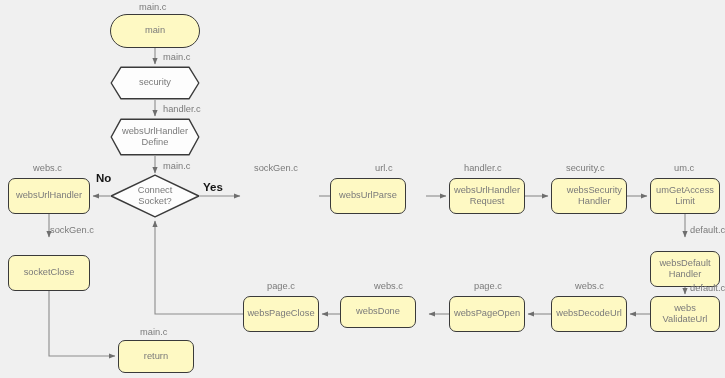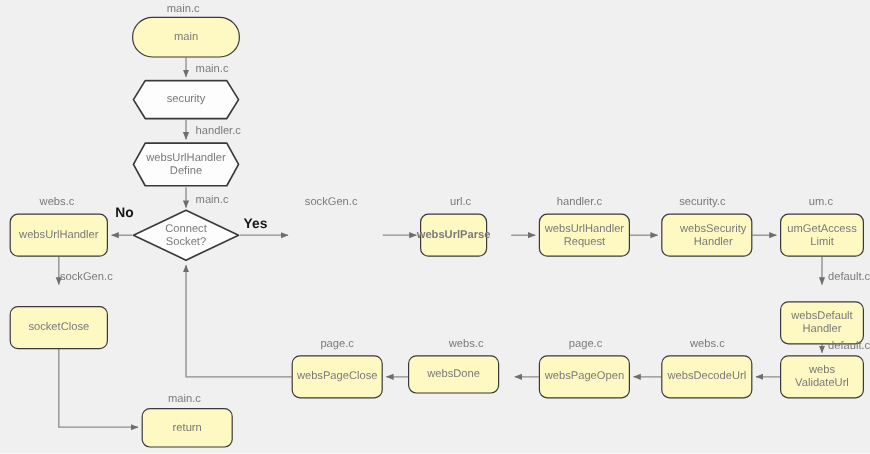--- a/index.html
+++ b/index.html
@@ -166,21 +166,21 @@
 
   <div class="node" style="left:8px; top:239px; width:82px; height:36px;margin-top:16px;">
     <span class="nlabel">socketClose</span>
   </div>
 
   <div class="node" style="left:118px; top:340px; width:76px; height:33px;">
     <span class="nlabel">return</span>
   </div>
 
 
-  <div class="node" style="left:350px; top:178px; width:56px; height:36px;font-weight:bold;">
+  <div class="node" style="left:330px; top:178px; width:76px; height:36px;">
     <span class="nlabel">websUrlParse</span>
   </div>
 
   <div class="node" style="left:449px; top:178px; width:76px; height:36px;">
     <span class="nlabel">websUrlHandler
 Request</span>
   </div>
 
   <div class="node" style="left:551px; top:178px; width:76px; height:36px;justify-content:flex-end;">
     <span class="nlabel">websSecurity

